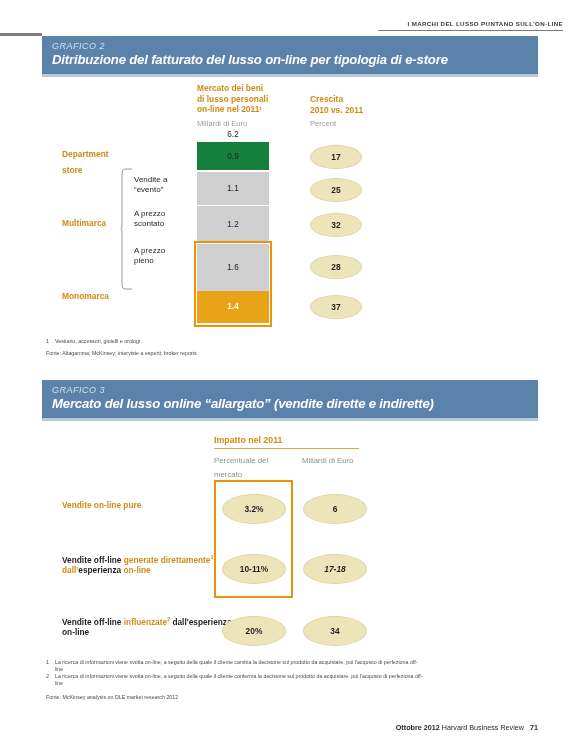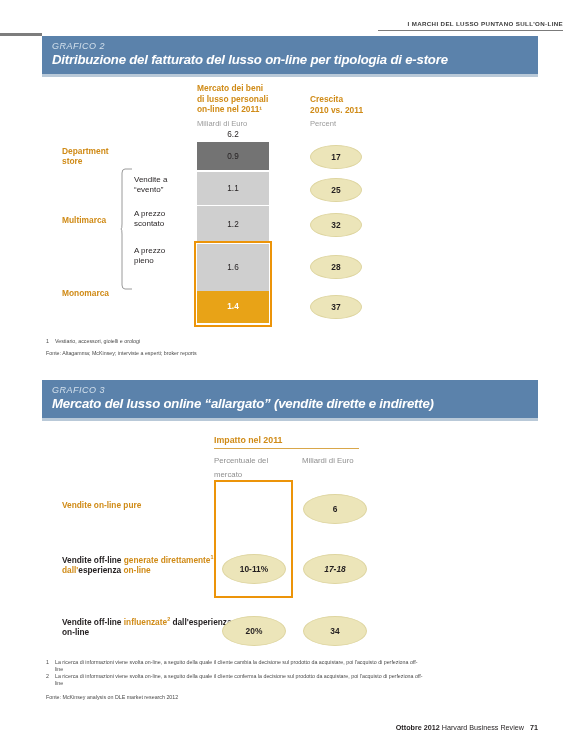--- a/index.html
+++ b/index.html
@@ -51,38 +51,38 @@
   .col-head{
     position:absolute;font-size:8.4px;font-weight:700;color:#d08b17;
     line-height:10.5px;white-space:pre-line;
   }
   .unit{
     position:absolute;font-size:7.6px;color:#9b9b9b;line-height:9.5px;
     white-space:pre-line;
   }
   .cat-main{
     position:absolute;font-size:8.4px;font-weight:700;color:#d08b17;
-    line-height:10px;white-space:pre-line;
+    line-height:16px;white-space:pre-line;
   }
   .cat-sub{
     position:absolute;font-size:8px;color:#231f20;line-height:10px;
     white-space:pre-line;
   }
 
   
   .bartotal{
     position:absolute;font-size:8.2px;font-weight:400;color:#231f20;
     text-align:center;
   }
   .seg{
     position:absolute;left:197px;width:72px;
     display:flex;align-items:center;justify-content:center;
     font-size:8.2px;color:#231f20;
   }
-  .seg.dept{background:#737373;}
+  .seg.dept{background:#15803d;}
   .seg.grey{background:#cfcfcf;}
   .seg.mono{background:#e8a317;color:#ffffff;font-weight:700;}
   .seg-gap{position:absolute;left:197px;width:72px;height:1.5px;background:#ffffff;}
 
   .hl-box{
     position:absolute;border:2.4px solid #ec9409;background:transparent;
     box-sizing:border-box;
   }
 
   
@@ -199,20 +199,21 @@
   <div class="g3-head" style="left:214px;top:435px;">Impatto nel 2011</div>
   <div class="g3-rule" style="left:214px;top:448px;width:145px;"></div>
 
   <div class="g3-unit" style="left:214px;top:454px;width:85px;">Percentuale del
 mercato</div>
   <div class="g3-unit" style="left:302px;top:454px;width:90px;">Miliardi di Euro</div>
 
   <div class="hl-box" style="left:214px;top:480px;width:79px;height:118px;"></div>
 
   <div class="g3-label" style="left:62px;top:500px;"><span class="or">Vendite on-line pure</span></div>
+  <div class="pill" style="left:222px;top:494px;width:62px;height:28px;">3.2%</div>
   <div class="pill" style="left:303px;top:494px;width:62px;height:28px;">6</div>
 
   <div class="g3-label" style="left:62px;top:552px;"><span class="bk">Vendite off-line </span><span class="or">generate direttamente<span class="sup">1</span> dall'</span><span class="bk">esperienza </span><span class="or">on-line</span></div>
   <div class="pill" style="left:222px;top:554px;width:62px;height:28px;">10-11%</div>
   <div class="pill" style="left:303px;top:554px;width:62px;height:28px;font-style:italic;">17-18</div>
 
   <div class="g3-label" style="left:62px;top:614px;"><span class="bk">Vendite off-line </span><span class="or">influenzate<span class="sup">2</span></span><span class="bk"> dall'esperienza on-line</span></div>
   <div class="pill" style="left:222px;top:616px;width:62px;height:28px;">20%</div>
   <div class="pill" style="left:303px;top:616px;width:62px;height:28px;text-align:right;">34</div>
 

